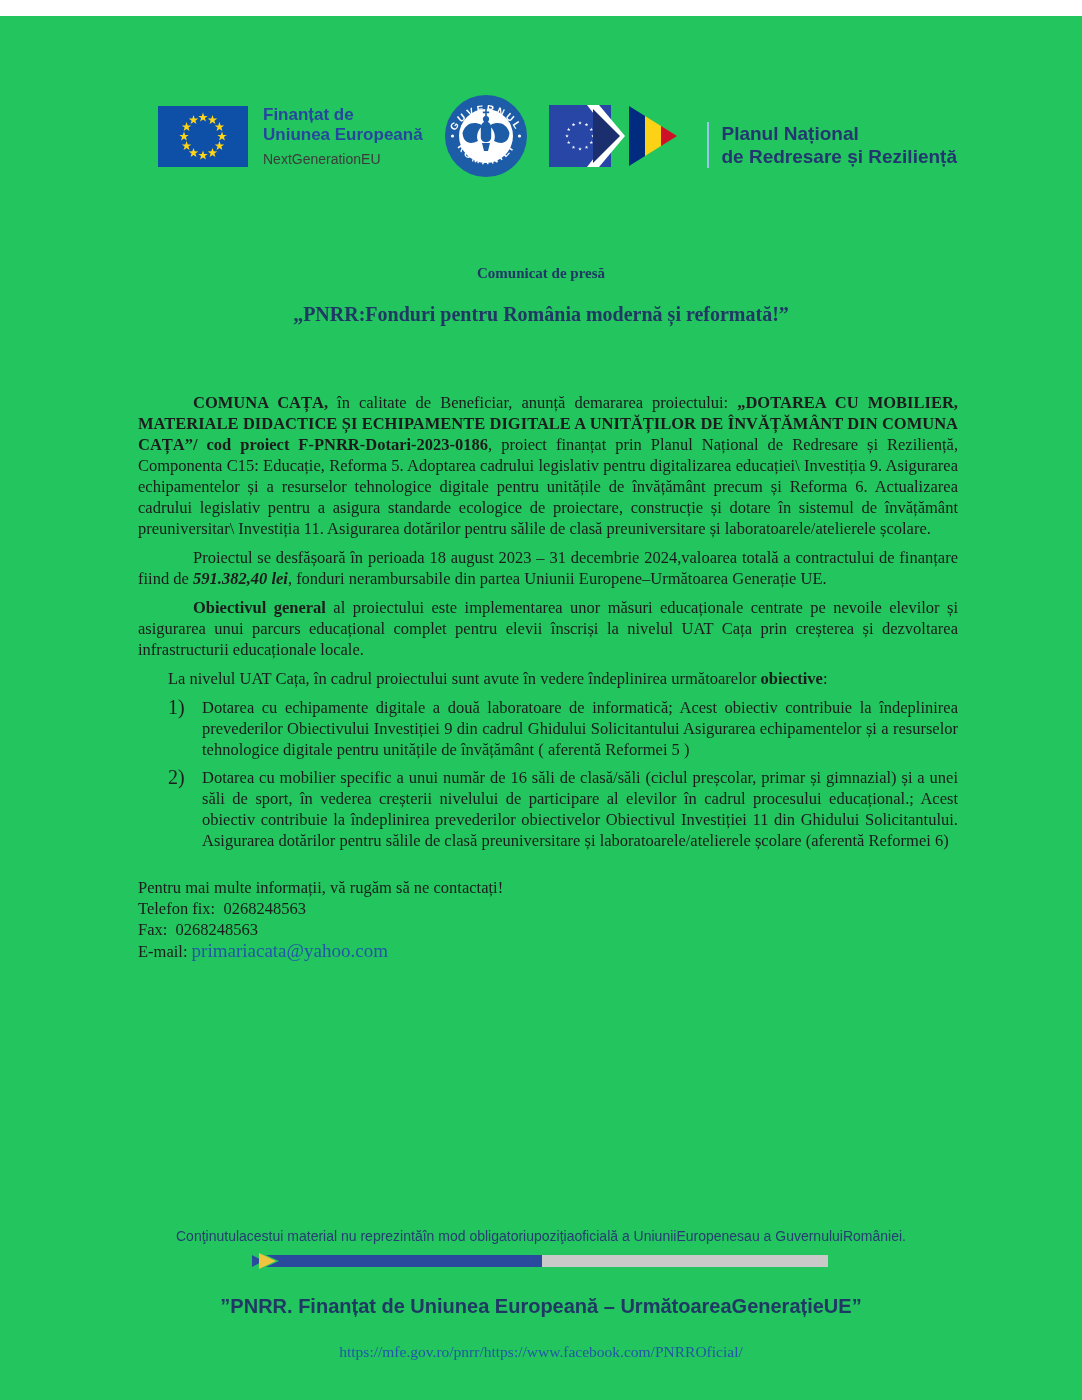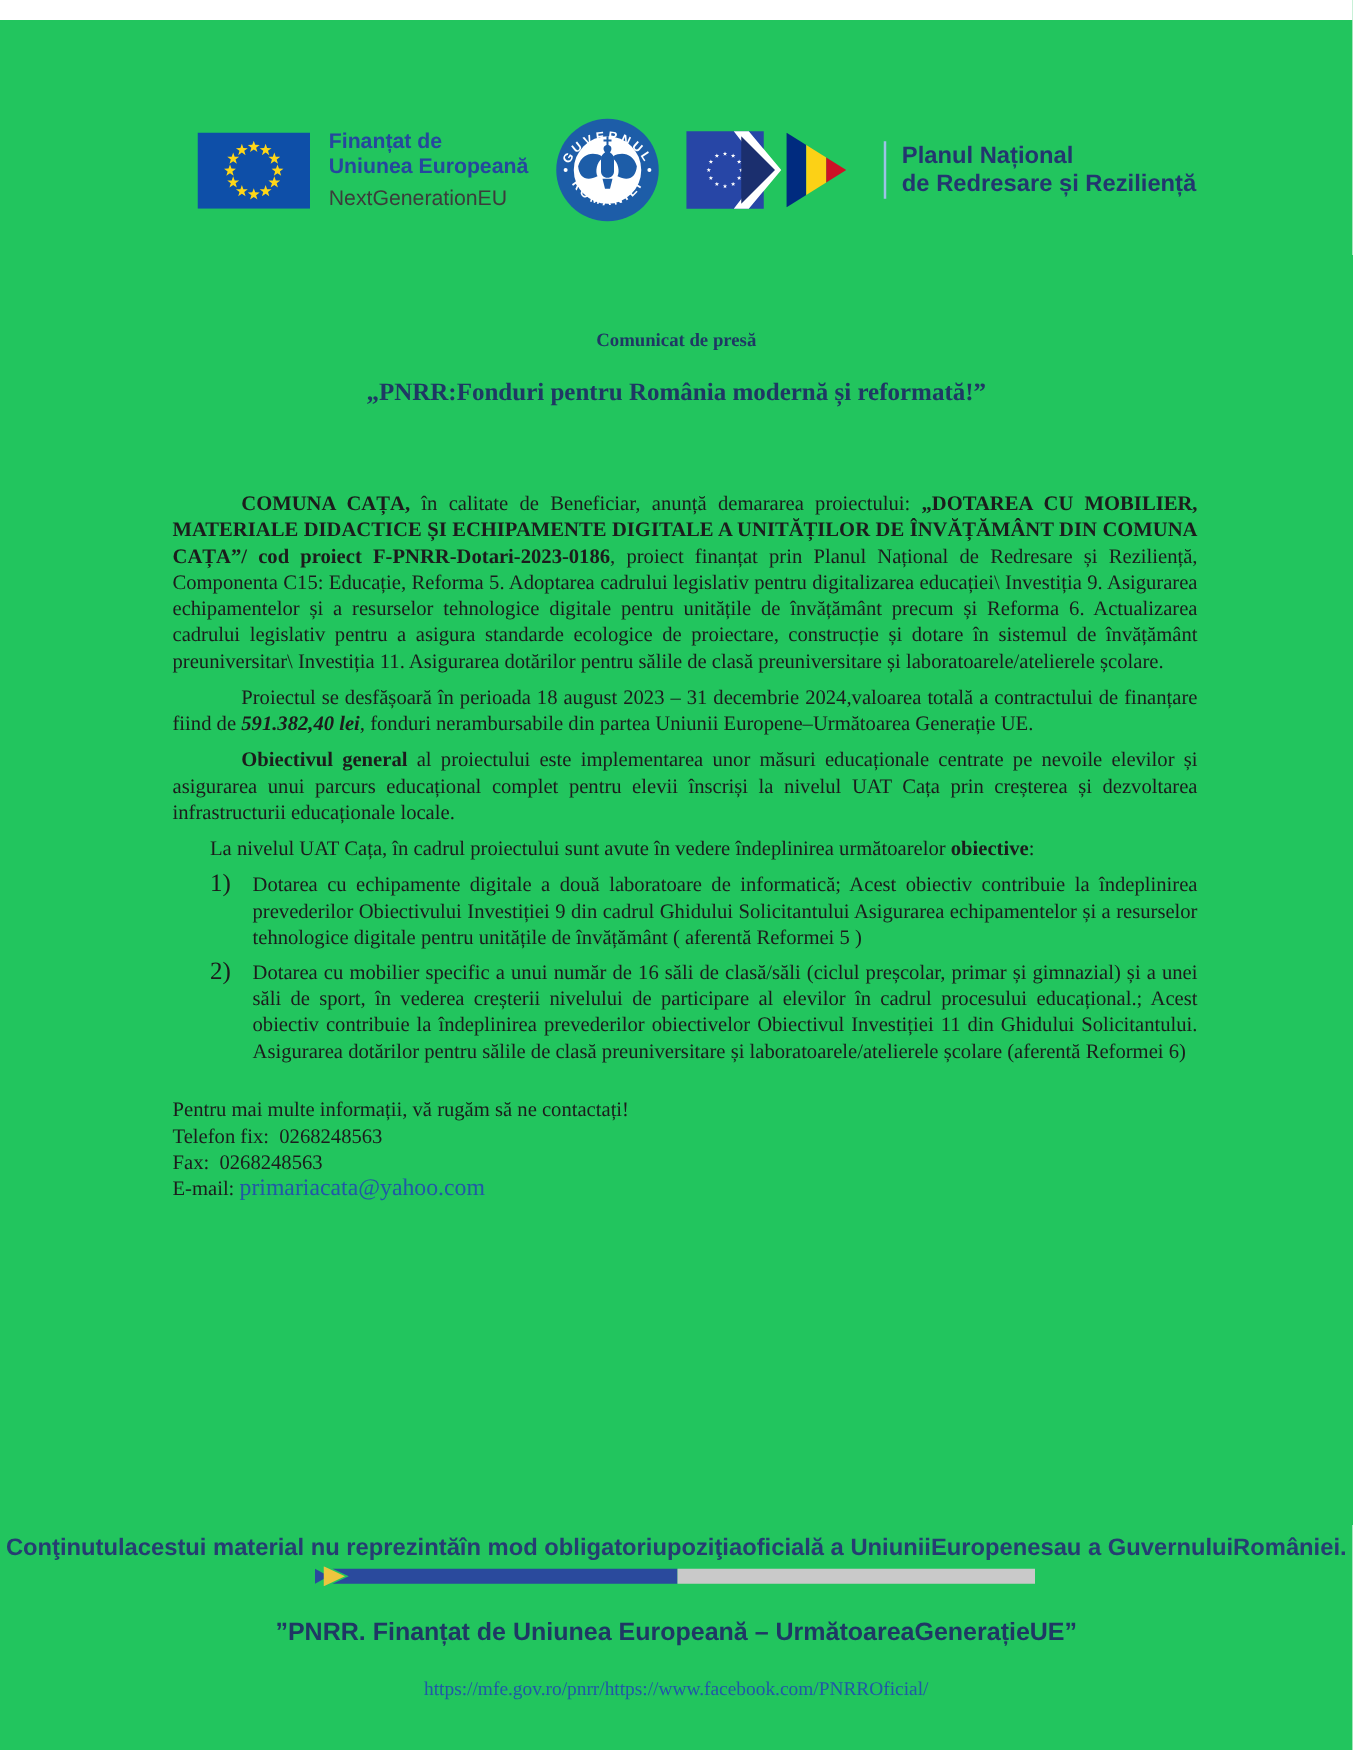--- a/index.html
+++ b/index.html
@@ -22,23 +22,23 @@
     padding: 75px 125px 0 158px;
     height: 165px;
   }
   .eu-block { display: flex; align-items: center; gap: 15px; }
   .eu-text .l1, .eu-text .l2 {
     font-family: "Liberation Sans", sans-serif;
     font-weight: bold; font-size: 17px; line-height: 1.18; color: #26479e;
   }
   .eu-text .l3 {
     font-family: "Liberation Sans", sans-serif;
-    font-size: 17px; color: #3c3c3b; margin-top: 6px;
-  }
-  .pnrr-block { display: flex; align-items: center; gap: 28px; }
+    font-size: 14px; color: #3c3c3b; margin-top: 6px;
+  }
+  .pnrr-block { display: flex; align-items: flex-end; gap: 28px; }
   .pnrr-text {
     font-family: "Liberation Sans", sans-serif;
     font-weight: 600; font-size: 19px; line-height: 1.22; color: #23366f;
     border-left: 2px solid #9dc3e6; padding-left: 12px;
   }
   
   .title {
     margin-top: 84px;
     text-align: center;
     font-size: 15px; font-weight: bold; color: #1f3864;
@@ -72,21 +72,21 @@
   .contact .intro { margin-top: 0; }
   .contact .primar { margin-top: 16px; }
   .email-link {
     color: #2257a7; font-size: 19px; text-decoration: none; cursor: pointer;
   }
   
   .disclaimer {
     position: absolute; top: 1212px; left: 0; width: 100%;
     text-align: center;
     font-family: "Liberation Sans", sans-serif;
-    font-size: 19px; color: #263d72; font-weight: bold;
+    font-size: 14px; color: #263d72;
   }
   .bar-wrap { position: absolute; top: 1237px; left: 252px; width: 578px; height: 16px; }
   .pnrr-line {
     position: absolute; top: 1279px; left: 0; width: 100%;
     text-align: center;
     font-family: "Liberation Sans", sans-serif;
     font-weight: bold; font-size: 20px; color: #1f3864;
   }
   .footer-url {
     position: absolute; top: 1327px; left: 0; width: 100%;

